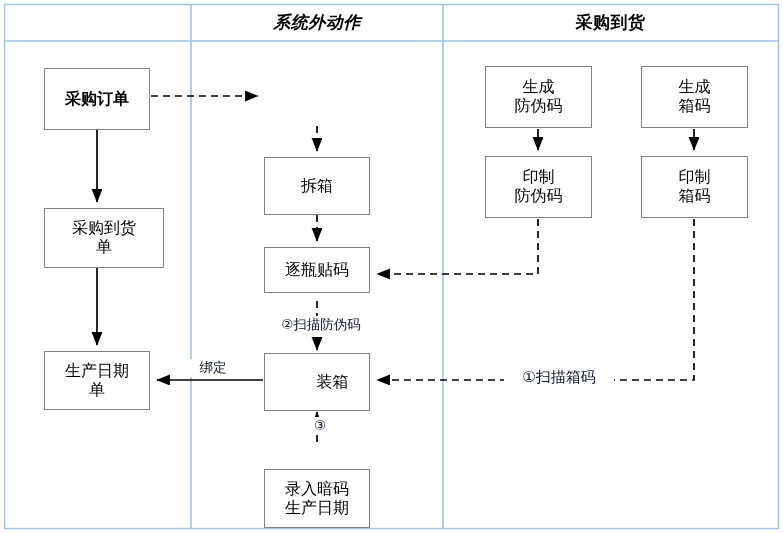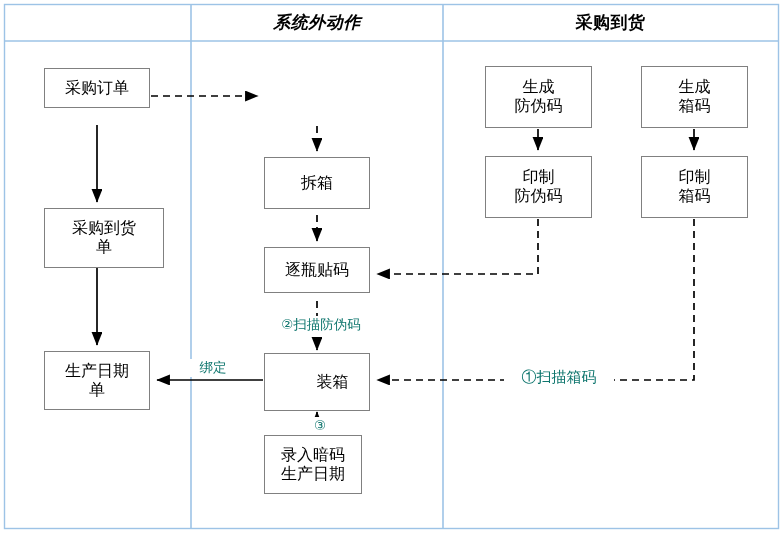--- a/index.html
+++ b/index.html
@@ -67,21 +67,21 @@
   }
   .edge-dashed {
     fill: none;
     stroke: #000000;
     stroke-width: 1.7;
     stroke-dasharray: 7 5;
   }
   .edge-label {
     position: absolute;
     font-size: 13.5px;
-    color: #0f766e;
+    color: #0f172a;
     background: #ffffff;
     padding: 0 3px;
     white-space: nowrap;
     text-align: center;
   }
 </style>
 </head>
 <body>
 
 <div id="canvas">
@@ -124,39 +124,39 @@
     <path class="edge-dashed" d="M694,219 L694,380 L377,380" marker-end="url(#arrowDashed)"></path>
 
     <path class="edge-solid" d="M538,129 L538,150" marker-end="url(#arrowSolid)"></path>
 
     <path class="edge-solid" d="M694,129 L694,150" marker-end="url(#arrowSolid)"></path>
   </svg>
 
   <div class="lane-title" style="left:191px; top:11px; width:252px;font-style:italic;">系统外动作</div>
   <div class="lane-title" style="left:443px; top:11px; width:335px;">采购到货</div>
 
-  <div class="node" style="left:44px; top:68px; width:106px; height:40px;">采购订单</div>
+  <div class="node" style="left:44px; top:68px; width:106px; height:62px;font-weight:bold;">采购订单</div>
   <div class="node" style="left:44px; top:208px; width:120px; height:60px;">采购到货
 单</div>
   <div class="node" style="left:44px; top:351px; width:106px; height:59px;">生产日期
 单</div>
 
-  <div class="node" style="left:264px; top:157px; width:106px; height:52px;">拆箱</div>
+  <div class="node" style="left:264px; top:157px; width:106px; height:58px;">拆箱</div>
   <div class="node" style="left:264px; top:247px; width:106px; height:46px;">逐瓶贴码</div>
   <div class="node" style="left:264px; top:353px; width:106px; height:58px;padding-left:31px;">装箱</div>
-  <div class="node" style="left:264px; top:435px; width:98px; height:59px;">录入暗码
+  <div class="node" style="left:264px; top:469px; width:106px; height:59px;">录入暗码
 生产日期</div>
 
   <div class="node" style="left:485px; top:66px; width:107px; height:62px;">生成
 防伪码</div>
   <div class="node" style="left:485px; top:156px; width:107px; height:62px;">印制
 防伪码</div>
   <div class="node" style="left:641px; top:66px; width:107px; height:62px;">生成
 箱码</div>
   <div class="node" style="left:641px; top:156px; width:107px; height:62px;">印制
 箱码</div>
 
   <div class="edge-label" style="left:257px; top:316px; width:122px;">②扫描防伪码</div>
   <div class="edge-label" style="left:185px; top:359px; width:50px;">绑定</div>
   <div class="edge-label" style="left:300px; top:417px; width:34px;">③</div>
-  <div class="edge-label" style="left:504px; top:368px; width:104px; font-size:15px;font-family:Liberation Serif, serif;">①扫描箱码</div>
+  <div class="edge-label" style="left:504px; top:368px; width:104px; font-size:15px;">①扫描箱码</div>
 
 </div>
 
 </body></html>

